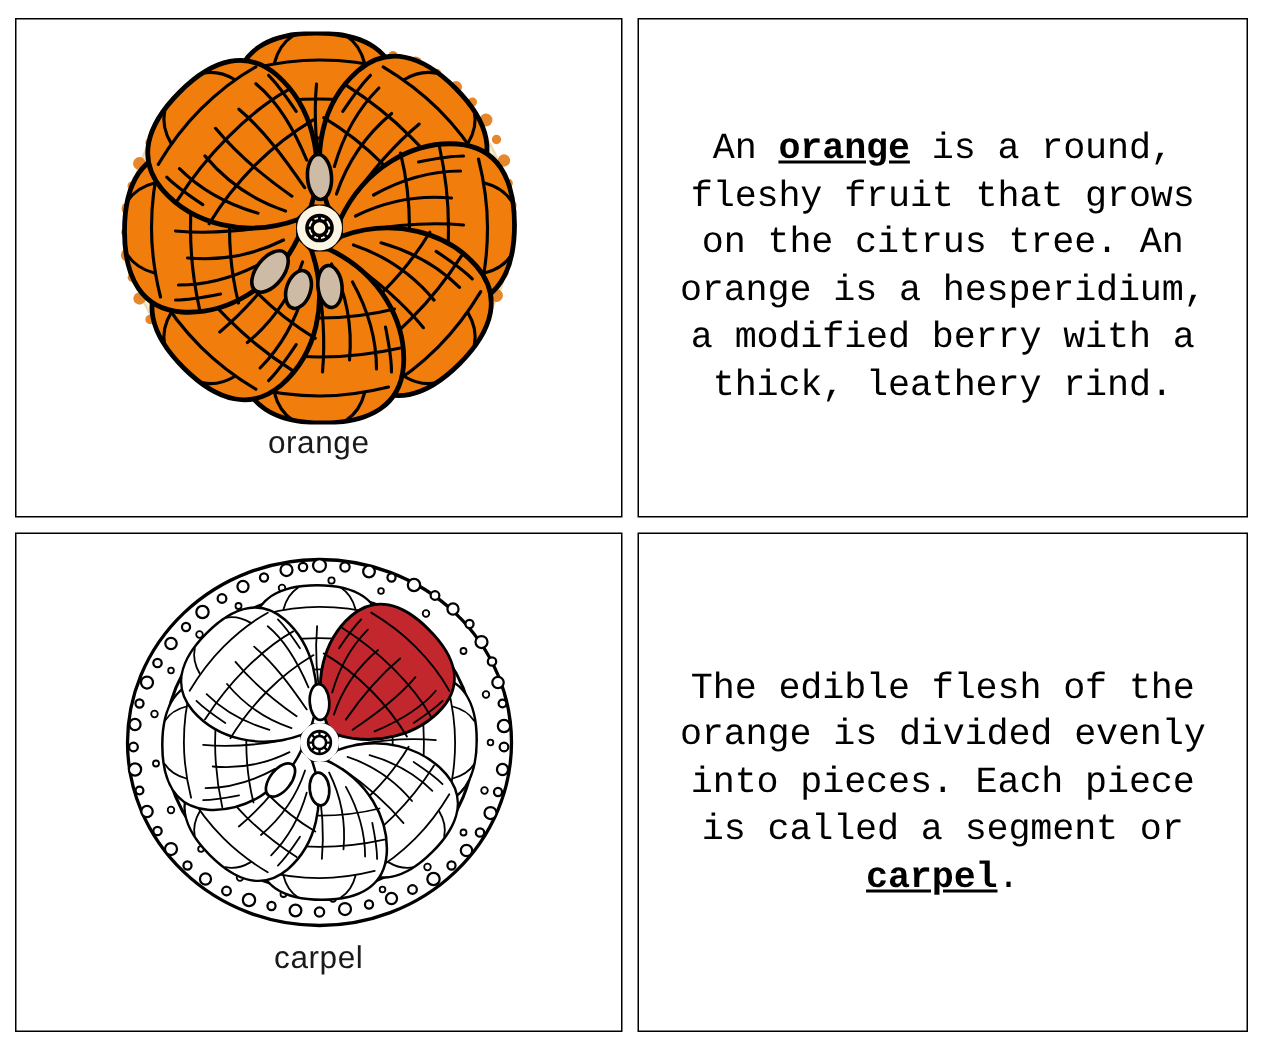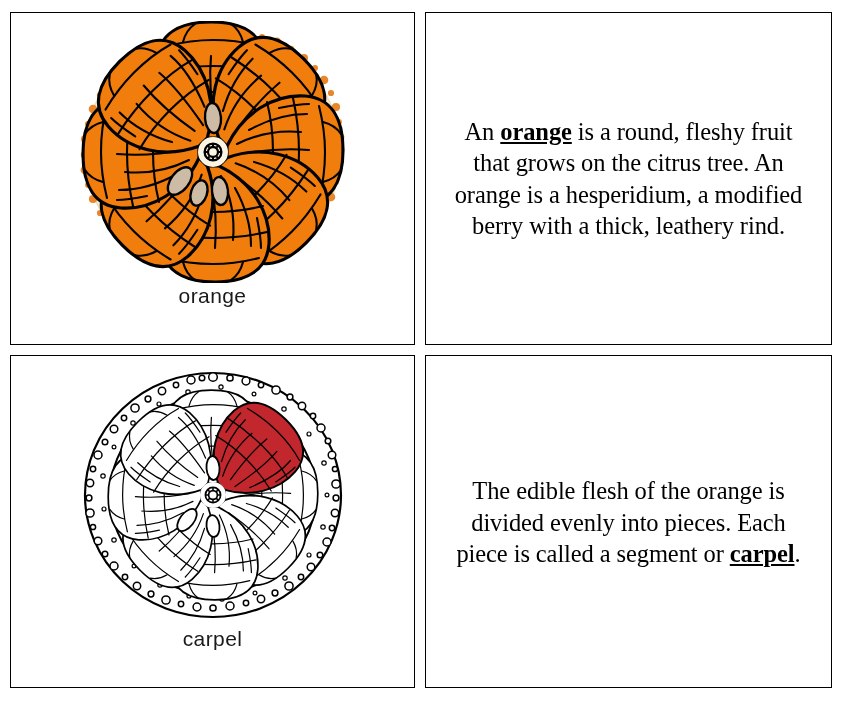--- a/index.html
+++ b/index.html
@@ -58,21 +58,21 @@
   }
 
   
   .definition-card {
     display: flex;
     align-items: center;
     justify-content: center;
     padding: 18px 26px;
   }
   .definition-text {
-    font-family: Liberation Serif, serif;
+    font-family: Liberation Mono, monospace;
     font-size: 24.5px;
     line-height: 31.5px;
     color: #000000;
     text-align: center;
     letter-spacing: -0.1px;
     width: 100%;
   }
   .definition-text b {
     font-weight: bold;
     text-decoration: underline;

